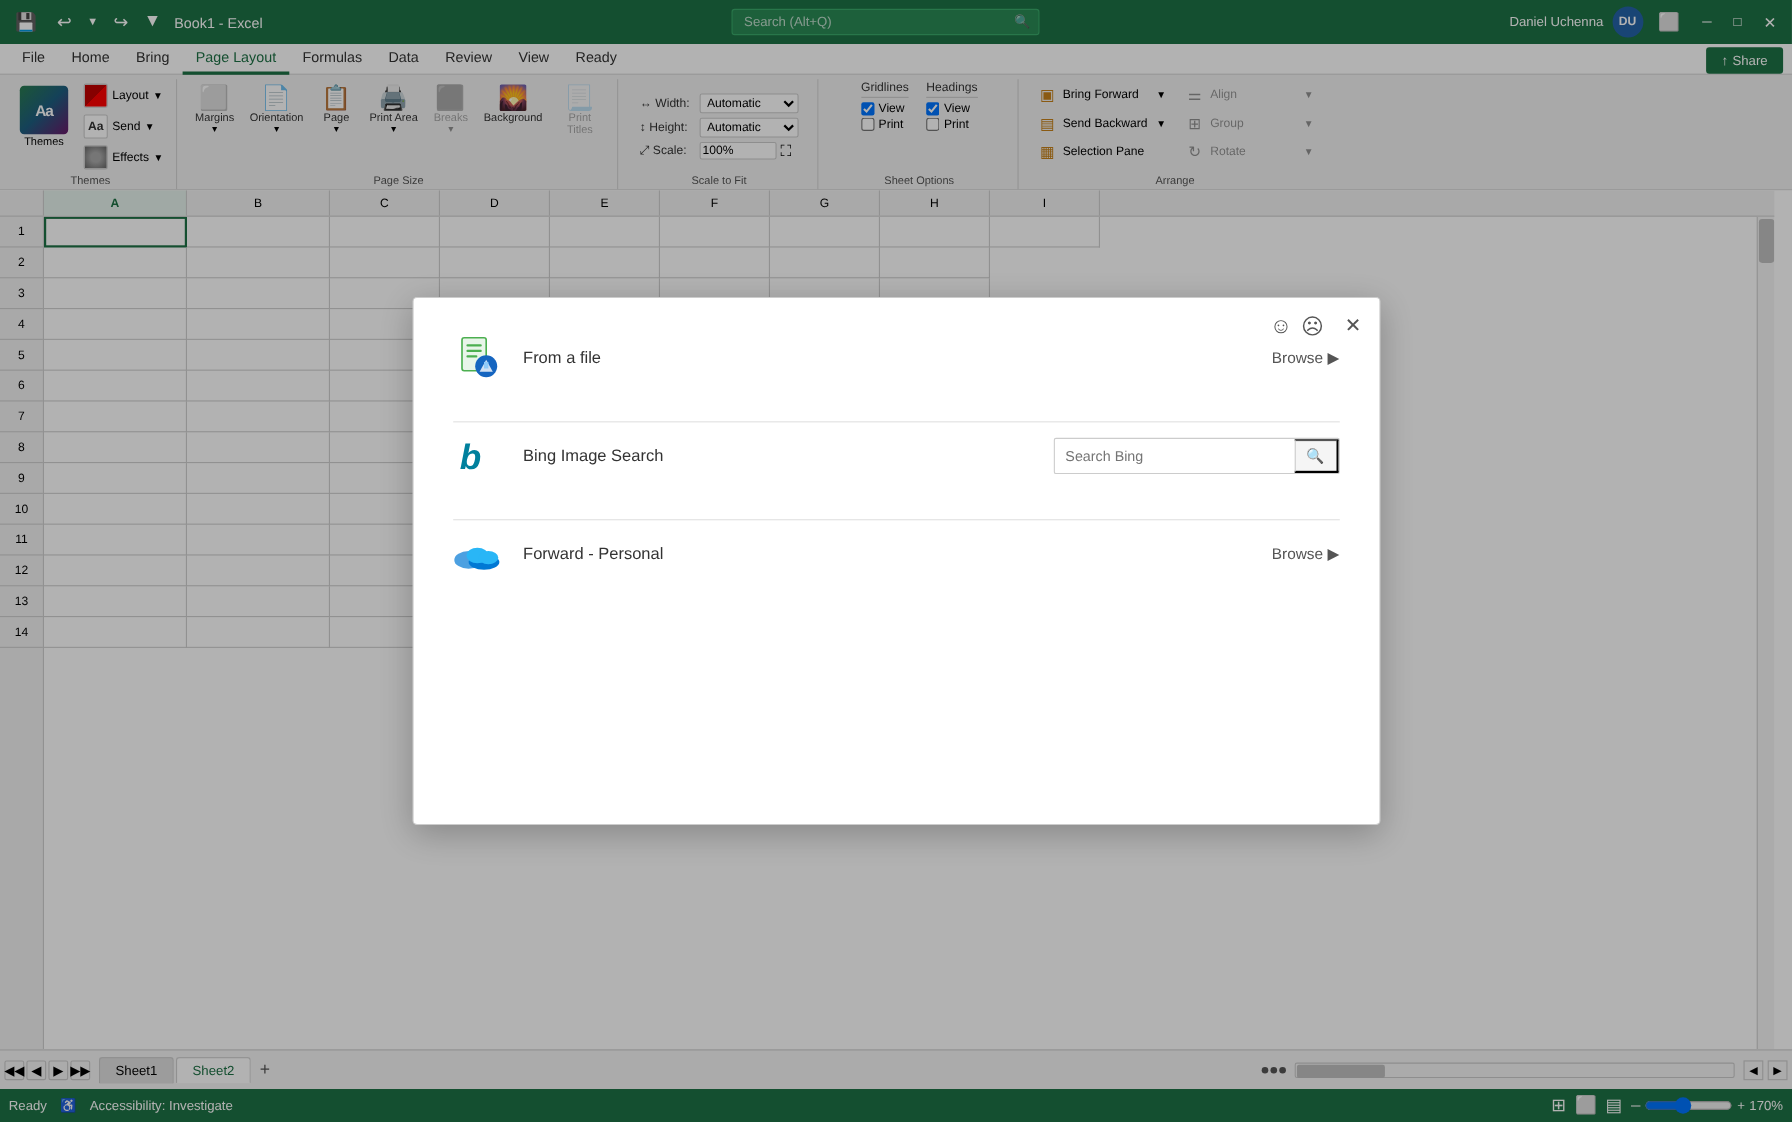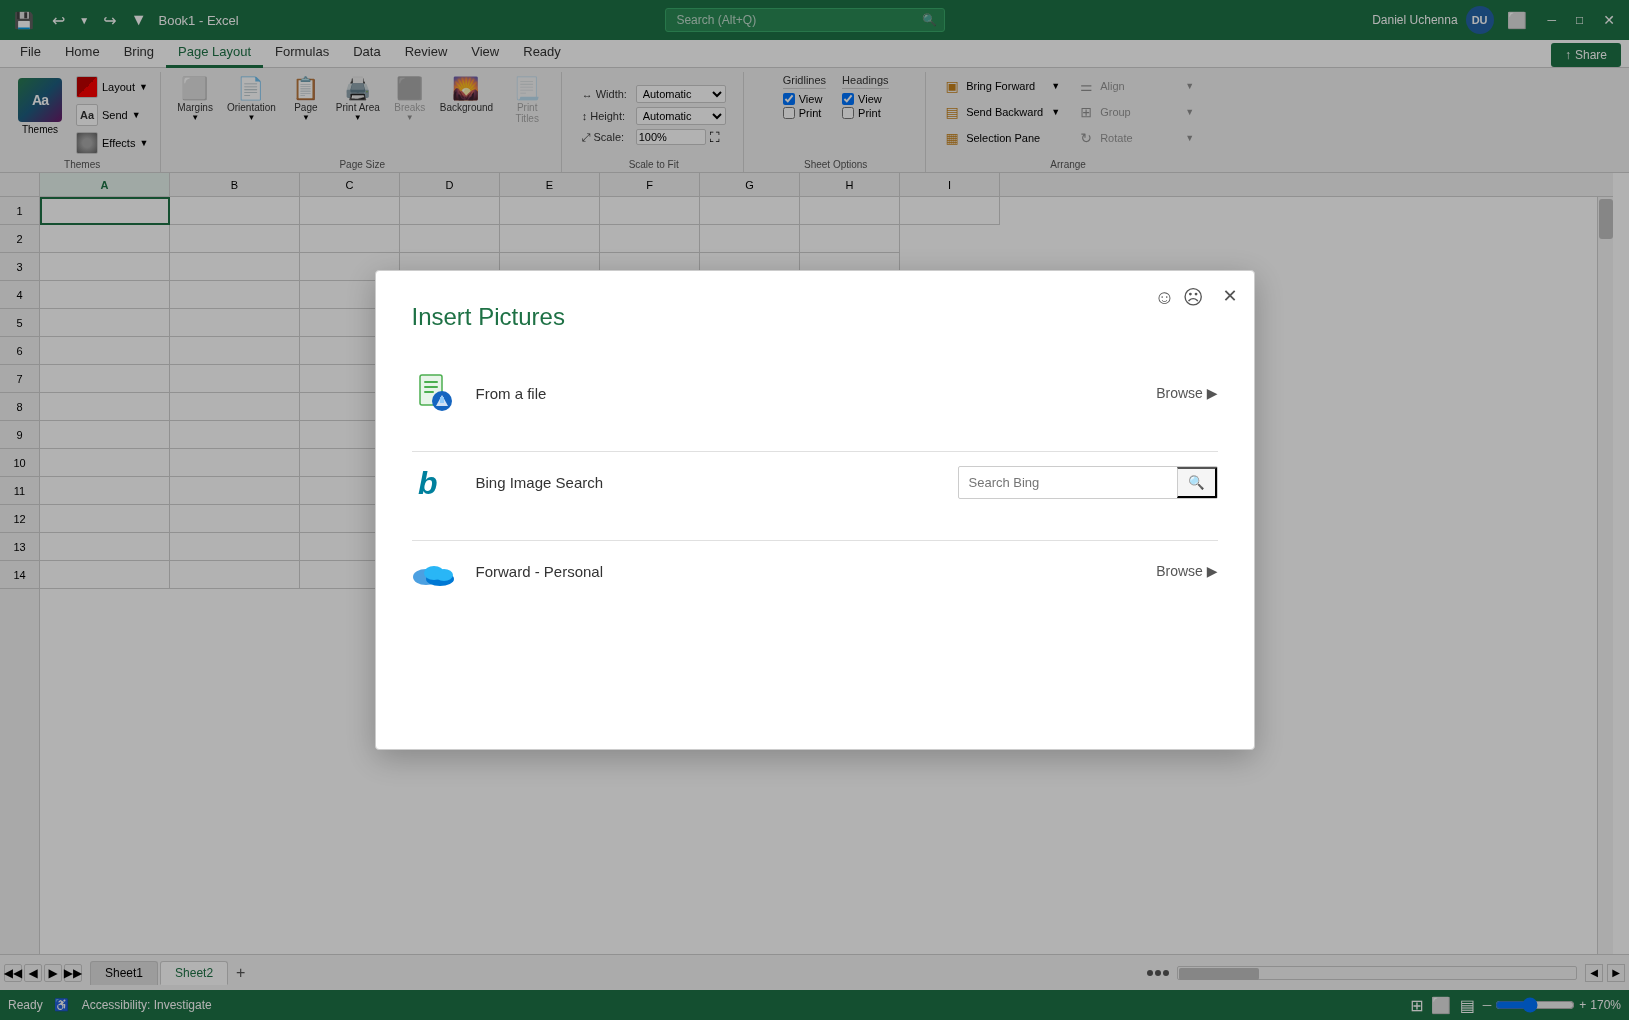--- a/index.html
+++ b/index.html
@@ -563,21 +563,20 @@
   </div>
 </div>
 
 <div class="modal-overlay">
   <div class="modal">
     <button class="modal-close">✕</button>
     <div class="modal-feedback">
       <button class="feedback-btn">☺</button>
       <button class="feedback-btn">☹</button>
     </div>
-    <h1 class="modal-title">Insert Pictures</h1>
 
     <div class="modal-option">
       <div class="modal-option-icon">
         <svg width="40" height="40" viewBox="0 0 40 40">
           <rect x="6" y="2" width="22" height="30" rx="2" fill="#e8f5e9" stroke="#4caf50" stroke-width="1.5"></rect>
           <rect x="10" y="8" width="14" height="2" rx="1" fill="#4caf50"></rect>
           <rect x="10" y="13" width="14" height="2" rx="1" fill="#4caf50"></rect>
           <rect x="10" y="18" width="10" height="2" rx="1" fill="#4caf50"></rect>
           <circle cx="28" cy="28" r="10" fill="#1565c0"></circle>
           <polygon points="22,33 34,33 28,22" fill="white" opacity="0.8"></polygon>

